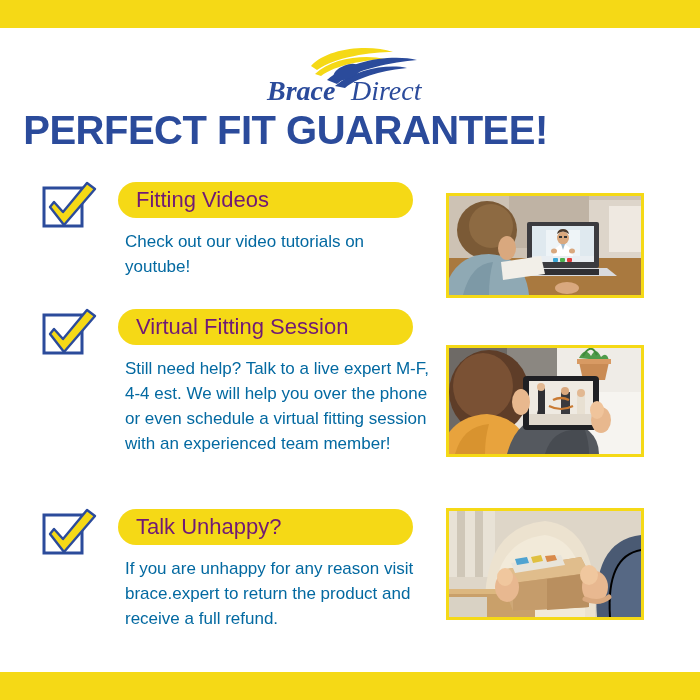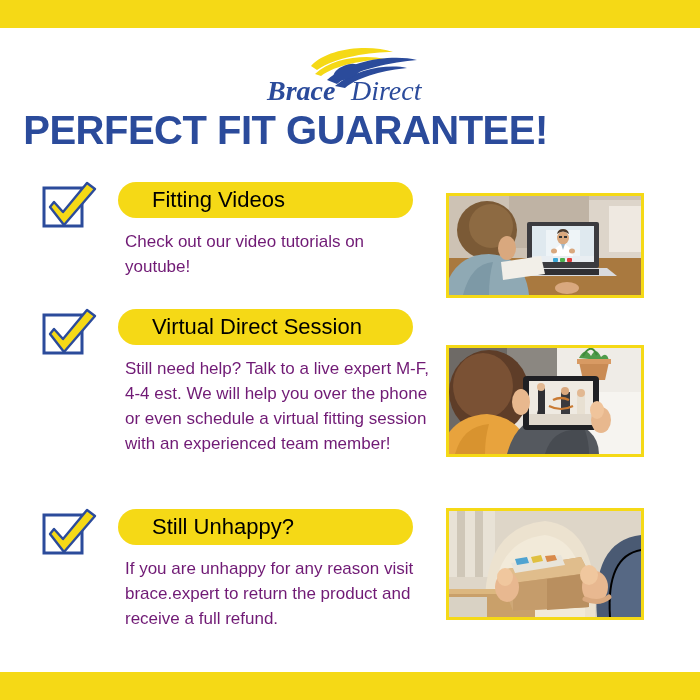--- a/index.html
+++ b/index.html
@@ -42,32 +42,32 @@
 
   .pill{
     position:absolute;left:118px;top:4px;
     width:295px;height:36px;
     background:#F5D916;
     border-radius:18px;
     box-sizing:border-box;
     display:flex;align-items:center;
   }
   .pill span{
-    margin-left:34px;
+    margin-left:18px;
     font-size:22px;
-    color:#000000;
+    color:#701a75;
     white-space:nowrap;
   }
 
   .body{
     position:absolute;left:125px;top:52px;
     width:305px;
     font-size:17px;
     line-height:1.47;
-    color:#701a75;
+    color:#0369a1;
   }
 
   
   .photo{
     position:absolute;
     border:3px solid #F5D916;
     box-sizing:border-box;
     overflow:hidden;
     background:#c9bfb2;
   }
@@ -115,34 +115,34 @@
   </div>
 
   <div class="section sec2">
     <div class="check">
       <svg viewBox="0 0 60 56" xmlns="http://www.w3.org/2000/svg">
         <rect x="4" y="8" width="38" height="38" fill="#ffffff" stroke="#2B4B9B" stroke-width="3"></rect>
         <path d="M10 27 L14 22 L23 32 L47 3 L55 9 L24 45 Z" fill="#F5D916" stroke="#2B4B9B" stroke-width="2.4" stroke-linejoin="round"></path>
       </svg>
     </div>
     <div class="pill">
-      <span>Virtual Direct Session</span>
+      <span>Virtual Fitting Session</span>
     </div>
     <div class="body">Still need help? Talk to a live expert M-F, 4-4 est. We will help you over the phone or even schedule a virtual fitting session with an experienced team member!</div>
   </div>
 
   <div class="section sec3">
     <div class="check">
       <svg viewBox="0 0 60 56" xmlns="http://www.w3.org/2000/svg">
         <rect x="4" y="8" width="38" height="38" fill="#ffffff" stroke="#2B4B9B" stroke-width="3"></rect>
         <path d="M10 27 L14 22 L23 32 L47 3 L55 9 L24 45 Z" fill="#F5D916" stroke="#2B4B9B" stroke-width="2.4" stroke-linejoin="round"></path>
       </svg>
     </div>
     <div class="pill">
-      <span>Still Unhappy?</span>
+      <span>Talk Unhappy?</span>
     </div>
     <div class="body">If you are unhappy for any reason visit brace.expert to return the product and receive a full refund.</div>
   </div>
 
   <div class="photo p1">
     <svg viewBox="0 0 192 99" xmlns="http://www.w3.org/2000/svg">
       <rect width="192" height="99" fill="#cdc2b4"></rect>
       <rect x="60" y="0" width="80" height="52" fill="#bfb3a4"></rect>
       <rect x="140" y="4" width="52" height="58" fill="#ddd5ca"></rect>
       <rect x="160" y="10" width="32" height="46" fill="#efe9e1"></rect>

